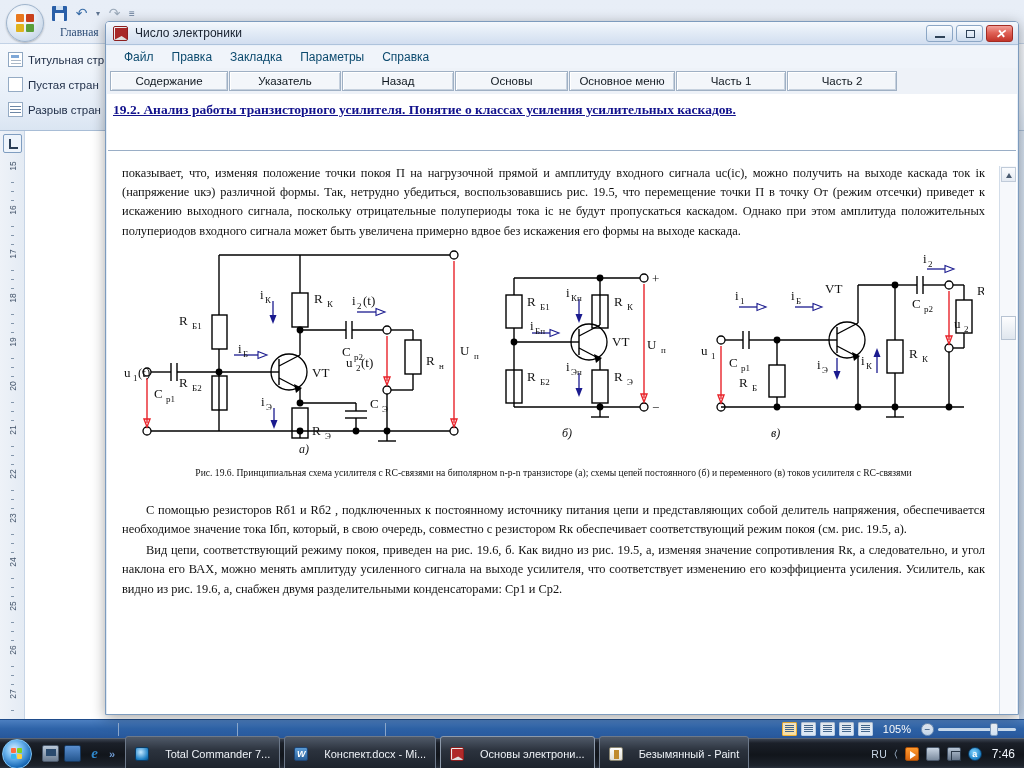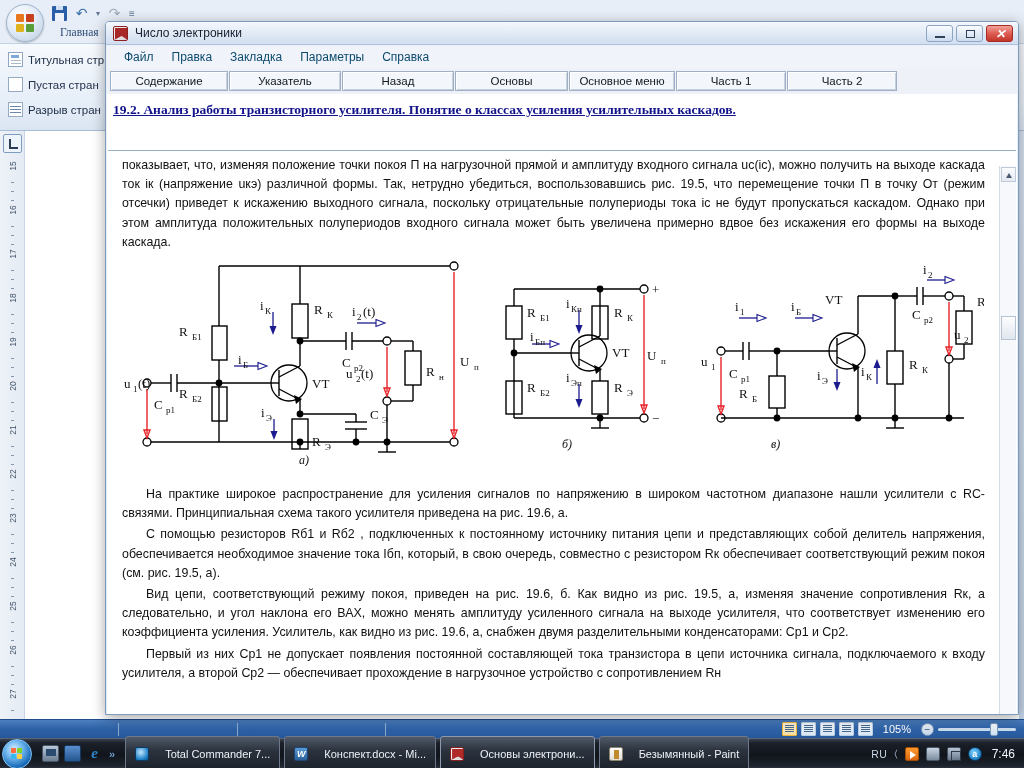--- a/index.html
+++ b/index.html
@@ -237,24 +237,24 @@
     text-decoration: underline;
     white-space: nowrap;
   }
   #hw-head-rule { position:absolute; left:1px; top:56px; width:908px; height:1px; background:#9aaec6; }
 
   #doc-scroll {
     position:absolute; left:1px; top:40px; width:891px; height:579px; background:#fff;
     overflow:hidden;
   }
   .para {
-    font-family:Liberation Sans, sans-serif;
+    font-family:Liberation Serif, serif;
     font-size:12.4px; line-height:19.2px; color:#111111;
     text-align: justify;
-    margin:4px 14px 0 14px;
+    margin:12px 14px 0 14px;
   }
   .para.indent { text-indent: 24px; }
   .para + .para { margin-top: 2px; }
 
   #fig-caption {
     font-family:"Liberation Serif", serif; font-size:9.6px; color:#111;
     text-align:center; margin:6px 40px 0 40px; line-height:13px;
   }
 
   
@@ -768,26 +768,25 @@
               <text class="clab-sm" x="229" y="22">2</text>
             <text class="clab" x="255" y="83">u</text>
               <text class="clab-sm" x="265" y="87">2</text>
             <text class="clab" x="278" y="50">R</text>
               <text class="clab-sm" x="291" y="54">н</text>
             <text class="clab-i" x="72" y="192">в)</text>
           </g>
         </svg>
       </div>
 
+      <div id="fig-caption">Рис. 19.6. Принципиальная схема усилителя с RC-связями на биполярном n-p-n транзисторе (а); схемы цепей постоянного (б) и переменного (в) токов усилителя с RC-связями</div>
 
       <div style="height:10px"></div>
-      <div class="para indent">На практике широкое распространение для усиления сигналов по напряжению в широком частотном диапазоне нашли усилители с RC-связями. Принципиальная схема такого усилителя приведена на рис. 19.6, а.</div>
       <div class="para indent">С помощью резисторов Rб1 и Rб2 , подключенных к постоянному источнику питания цепи и представляющих собой делитель напряжения, обеспечивается необходимое значение тока Iбп, который, в свою очередь, совместно с резистором Rк обеспечивает соответствующий режим покоя (см. рис. 19.5, а).</div>
       <div class="para indent">Вид цепи, соответствующий режиму покоя, приведен на рис. 19.6, б. Как видно из рис. 19.5, а, изменяя значение сопротивления Rк, а следовательно, и угол наклона его ВАХ, можно менять амплитуду усиленного сигнала на выходе усилителя, что соответствует изменению его коэффициента усиления. Усилитель, как видно из рис. 19.6, а, снабжен двумя разделительными конденсаторами: Cр1 и Cр2.</div>
-      <div class="para indent">Первый из них Cр1 не допускает появления постоянной составляющей тока транзистора в цепи источника сигнала, подключаемого к входу усилителя, а второй Cр2 — обеспечивает прохождение в нагрузочное устройство с сопротивлением Rн</div>
     </div>
 
     <div id="hw-vscroll">
       <span class="sb-arrow up">
           <i class="tri"></i>
         </span>
       <span id="hw-sb-thumb"></span>
 
     </div>
   </div>

